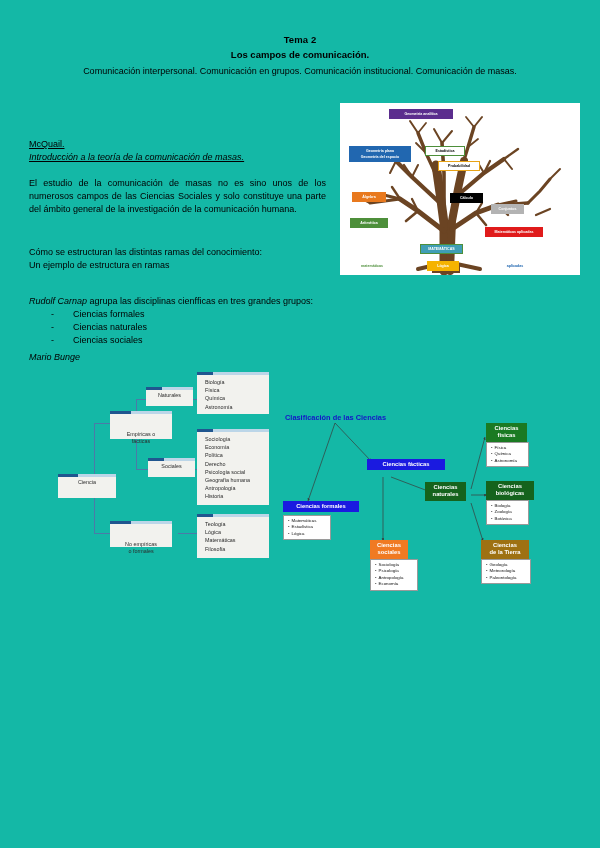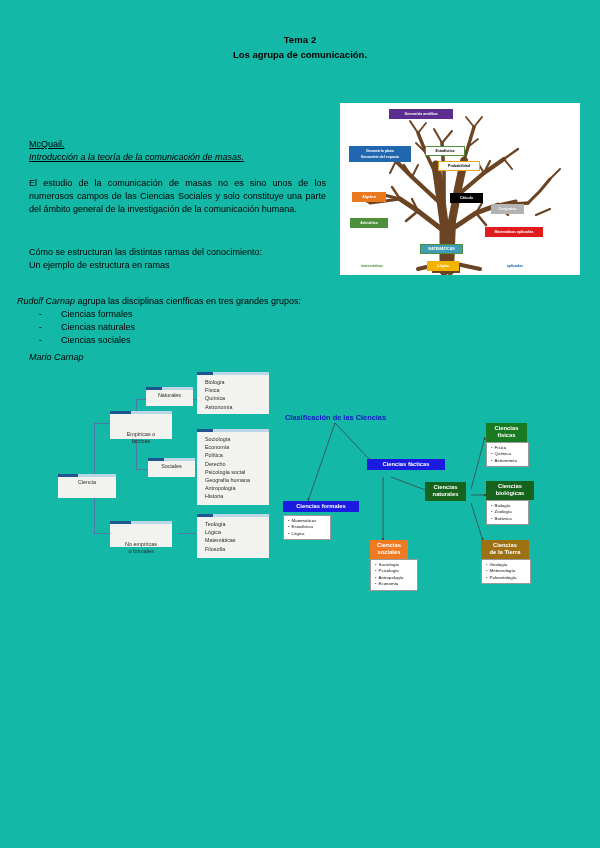--- a/index.html
+++ b/index.html
@@ -12,21 +12,21 @@
   .hdr .l2{font-size:9.5px;font-weight:bold;margin-top:4px;}
   .hdr .l3{font-size:9px;margin-top:6px;}
 
   
   .txt{position:absolute;font-size:9px;line-height:13px;}
   .it{font-style:italic;}
   .just{text-align:justify;}
   .blk-mcq{left:29px;top:138px;width:300px;text-decoration:underline;}
   .blk-par{left:29px;top:177px;width:297px;}
   .blk-como{left:29px;top:246px;width:300px;}
-  .blk-carnap{left:17px;top:295px;width:310px;}
+  .blk-carnap{left:29px;top:295px;width:310px;}
   .blk-carnap .li{margin-left:22px;display:flex;}
   .blk-carnap .li .d{width:22px;}
   .blk-bunge{left:29px;top:351px;}
   .tree-wrap{position:absolute;left:340px;top:103px;width:240px;height:172px;background:#fff;}
   .tree-wrap svg{display:block;}
   .tlab{position:absolute;font-size:3.6px;font-weight:bold;line-height:6px;
         text-align:center;padding:1px 2px;white-space:nowrap;box-sizing:border-box;}
 
   
   .bunge{position:absolute;left:58px;top:366px;width:218px;height:190px;}
@@ -51,21 +51,22 @@
   .clist div{white-space:nowrap;}
   .clist div:before{content:"\2022";margin-right:2px;}
 </style>
 </head>
 <body>
 
 <div class="page">
 
   <div class="hdr">
     <div class="l1">Tema 2</div>
-    <div class="l2">Los agrupa de comunicación.</div>
+    <div class="l2">Los campos de comunicación.</div>
+    <div class="l3">Comunicación interpersonal. Comunicación en grupos. Comunicación institucional. Comunicación de masas.</div>
   </div>
 
   <div class="txt blk-mcq">
     <div>McQuail.</div>
     <div class="it">Introducción a la teoría de la comunicación de masas.</div>
   </div>
 
   <div class="txt blk-como">
     <div>Cómo se estructuran las distintas ramas del conocimiento:</div>
     <div>Un ejemplo de estructura en ramas</div>
@@ -84,21 +85,21 @@
     <div class="li">
       <span class="d">-</span>
       <span>Ciencias naturales</span>
     </div>
     <div class="li">
       <span class="d">-</span>
       <span>Ciencias sociales</span>
     </div>
   </div>
 
-  <div class="txt it blk-bunge">Mario Carnap</div>
+  <div class="txt it blk-bunge">Mario Bunge</div>
 
   <div class="tree-wrap">
     <svg width="240" height="172" viewBox="0 0 240 172">
       <g stroke="#6b4423" fill="none" stroke-linecap="round">
         <path d="M104 168 L104 120 L100 90 L96 62" stroke-width="9"></path>
         <path d="M110 168 L112 118 L118 86 L124 58" stroke-width="8"></path>
         <path d="M104 128 L78 108 L60 96" stroke-width="5"></path>
         <path d="M60 96 L44 92" stroke-width="3"></path>
           <path d="M60 96 L52 84" stroke-width="2.4"></path>
         <path d="M78 108 L66 118" stroke-width="2.6"></path>

